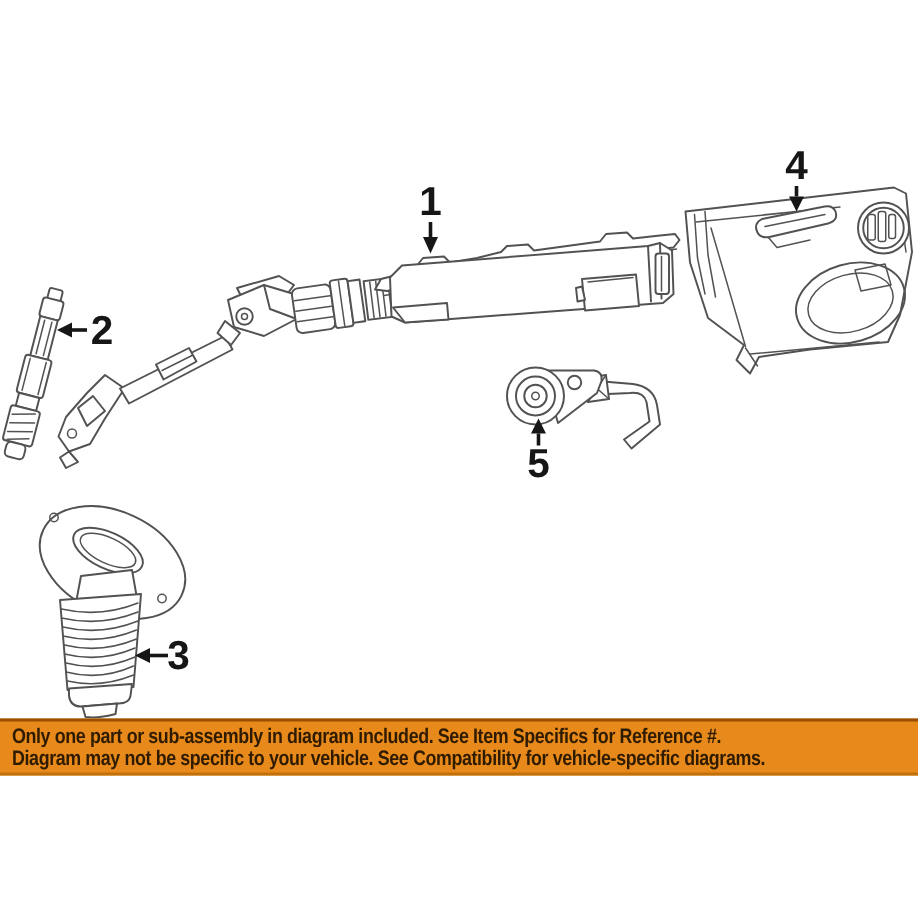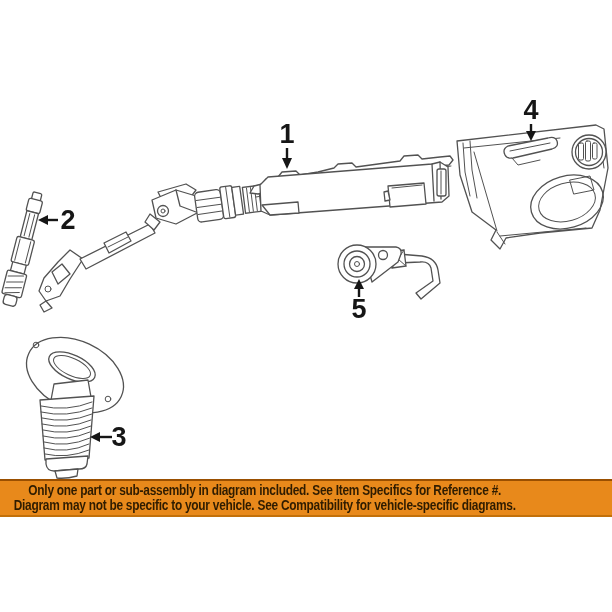--- a/index.html
+++ b/index.html
@@ -7,21 +7,21 @@
         font-family:"Liberation Sans",sans-serif;}
   .art{position:absolute;left:0;top:0;width:612px;height:612px;}
   .ln{fill:none;stroke:#525252;stroke-width:1.3;stroke-linejoin:round;stroke-linecap:round;}
   .lnf{fill:#ffffff;stroke:#525252;stroke-width:1.3;stroke-linejoin:round;stroke-linecap:round;}
   .thin{stroke-width:1;}
   .lbl{font:700 27px "Liberation Sans",sans-serif;fill:#161616;text-anchor:middle;}
   .arrow{stroke:#161616;stroke-width:2.4;fill:none;}
   .ahead{fill:#161616;stroke:none;}
   .banner{position:absolute;left:0;top:479px;width:612px;height:38px;box-sizing:border-box;
           background:#e8891b;border-top:2px solid #9a4f00;border-bottom:2px solid #c2700a;
-          padding:2px 0 0 8px;overflow:hidden;text-align:center;}
+          padding:2px 0 0 8px;overflow:hidden;}
   .banner-line{white-space:nowrap;font-weight:700;font-size:14px;line-height:15px;
           color:#2f1c00;letter-spacing:-0.3px;transform:scaleX(0.85);transform-origin:0 50%;}
 </style>
 </head>
 <body>
 
 <div class="page">
 
   <svg class="art" viewBox="0 0 612 612">
 

